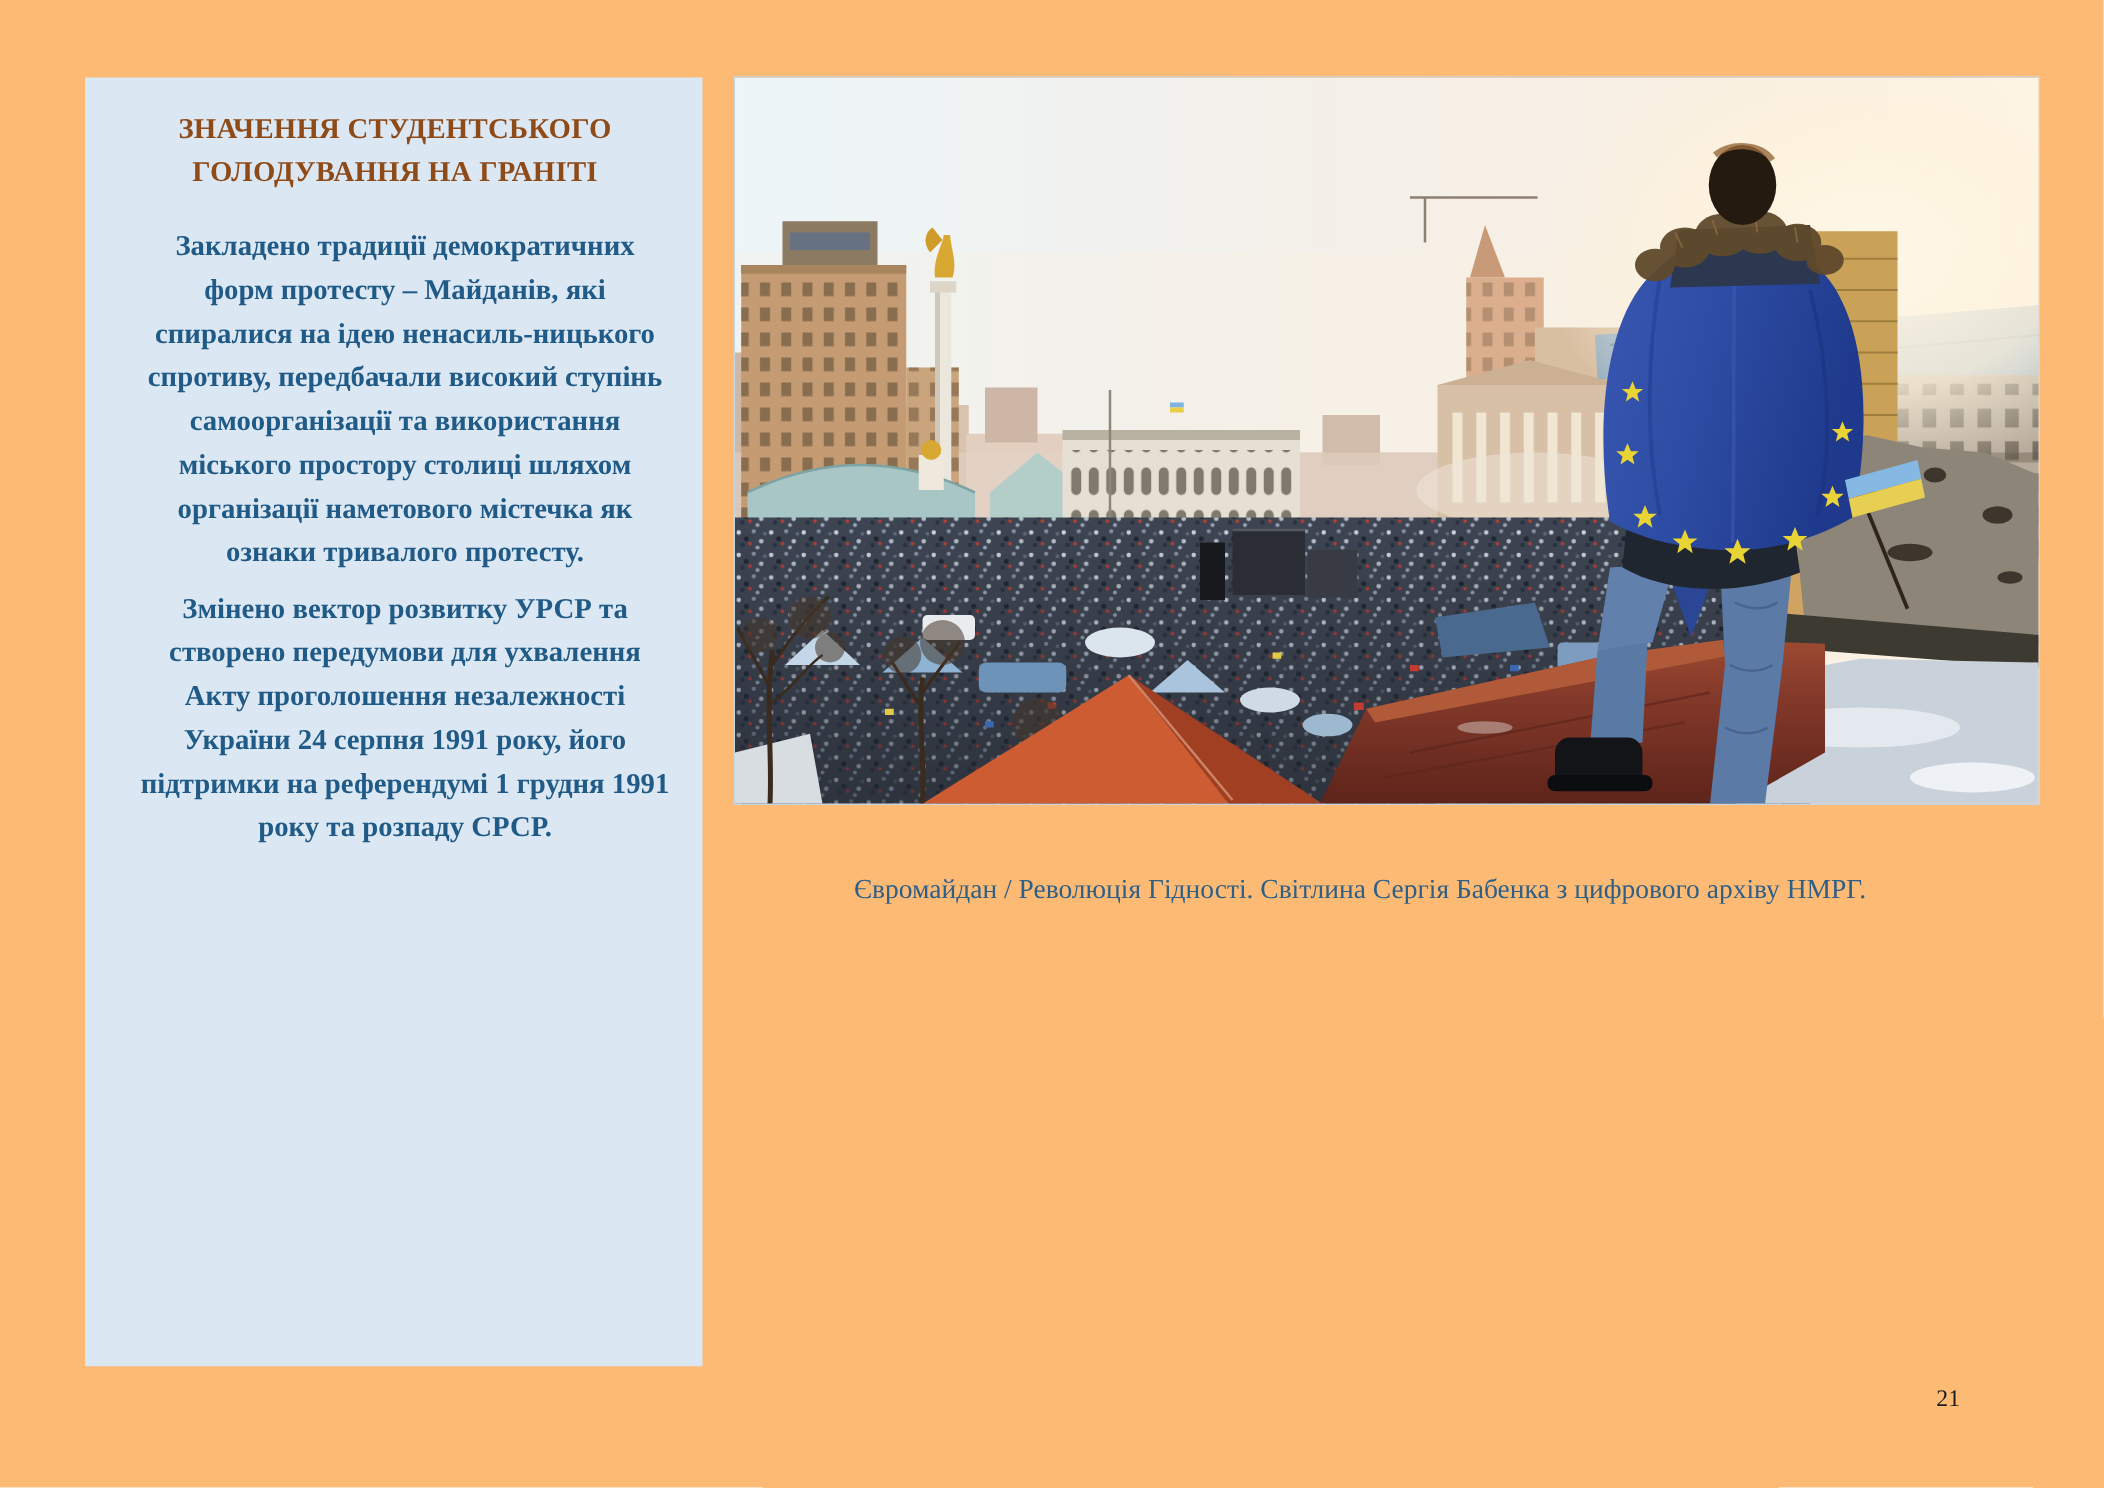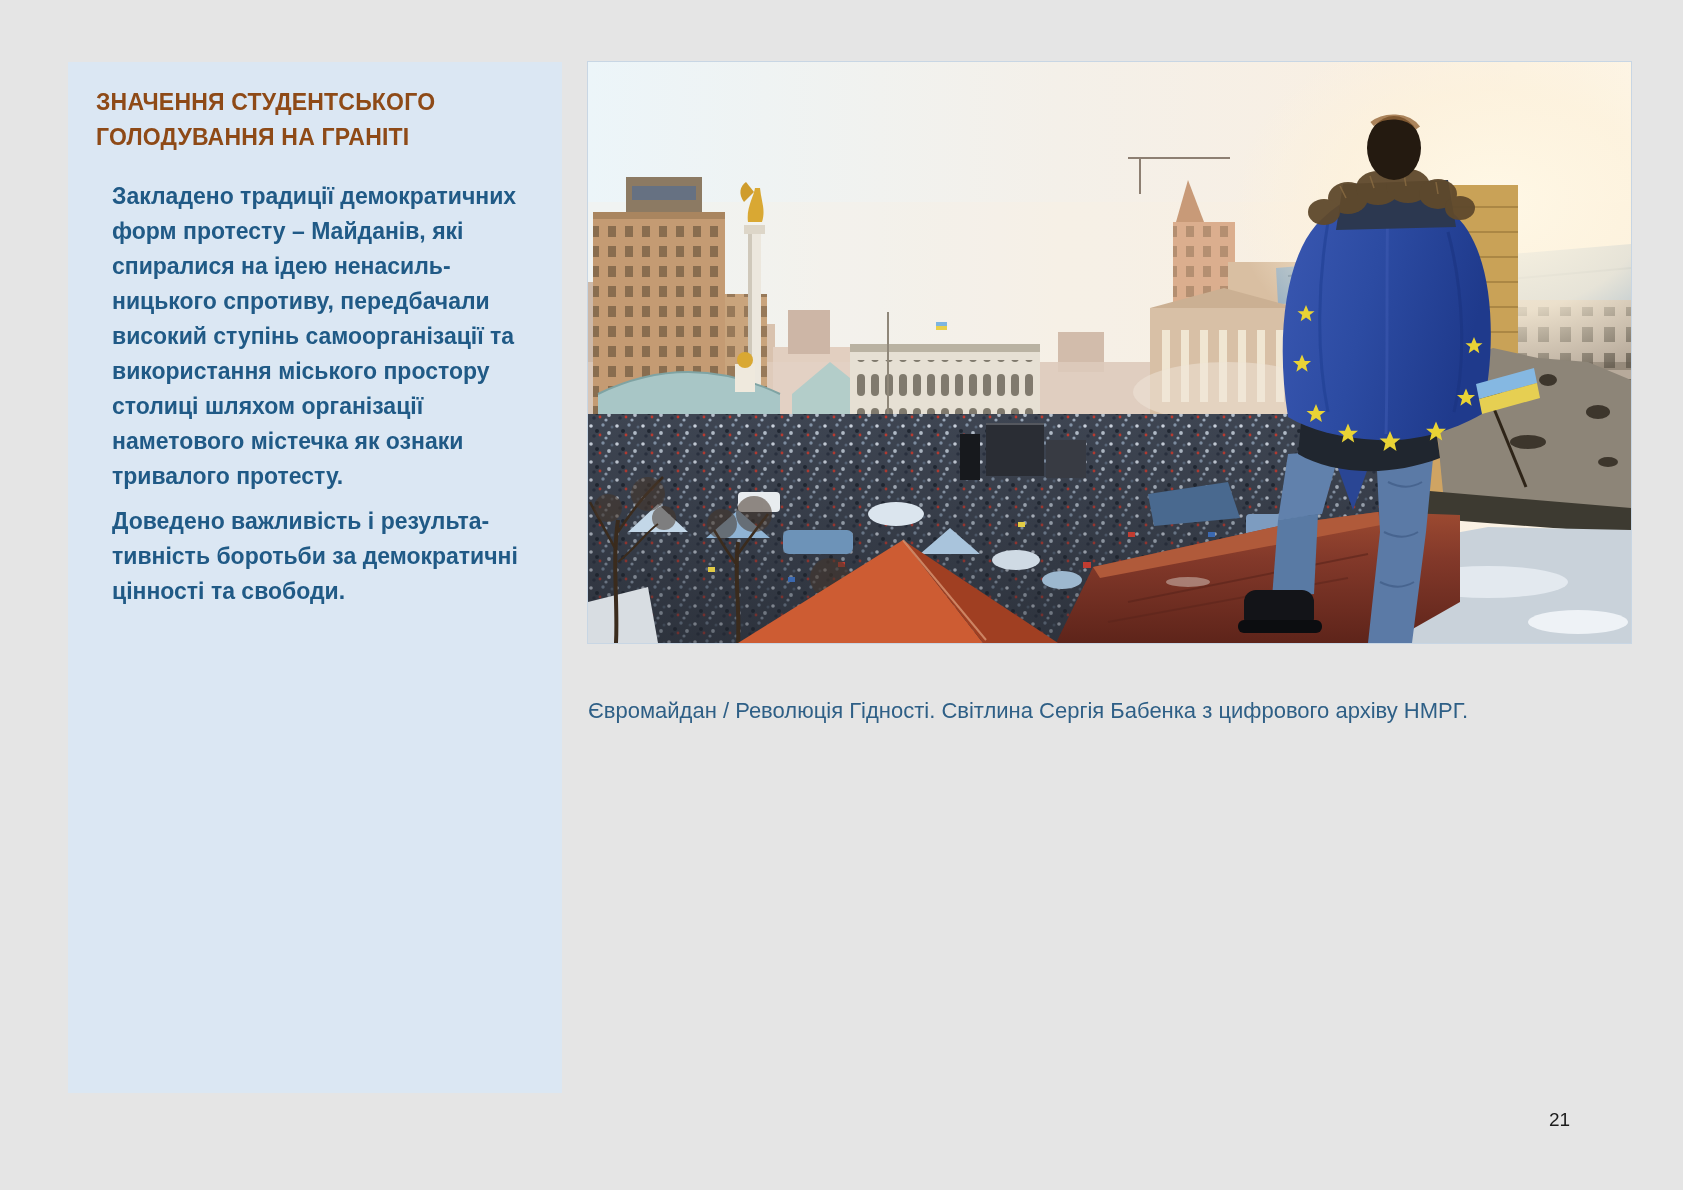--- a/index.html
+++ b/index.html
@@ -1,21 +1,22 @@
 <!DOCTYPE html>
 <html><head>
 <meta charset="utf-8">
 <style>
   html,body{margin:0;padding:0;background:#ffffff;}
   .page{
     position:relative;
     width:1683px;height:1190px;
-    background:#e5e5e5;
-    font-family:Liberation Sans, sans-serif;
+    background:#fdba74;
+    font-family:Liberation Serif, serif;
     overflow:hidden;
+    text-align:center;
   }
   .sidebar{
     position:absolute;left:68px;top:62px;
     width:494px;height:1031px;
     box-sizing:border-box;
     background:#dbe7f3;
     padding:23px 26px 9px 28px;
   }
   .sidebar h2{
     margin:0 0 24px 0;
@@ -48,21 +49,21 @@
   }
 </style>
 </head>
 <body>
 
 <div class="page">
 
   <aside class="sidebar">
     <h2>ЗНАЧЕННЯ СТУДЕНТСЬКОГО ГОЛОДУВАННЯ НА ГРАНІТІ</h2>
     <p>Закладено традиції демократичних форм протесту – Майданів, які спиралися на ідею ненасиль-ницького спротиву, передбачали високий ступінь самоорганізації та використання міського простору столиці шляхом організації наметового містечка як ознаки тривалого протесту.</p>
-    <p>Доведено важливість і результа-тивність боротьби за демократичні цінності та свободи.</p>
+    <p>Змінено вектор розвитку УРСР та створено передумови для ухвалення Акту проголошення незалежності України 24 серпня 1991 року, його підтримки на референдумі 1 грудня 1991 року та розпаду СРСР.</p>
   </aside>
 
   <figure class="photo">
     <svg viewBox="0 0 1043 581" xmlns="http://www.w3.org/2000/svg" role="img">
       <defs>
         <linearGradient id="sky" x1="0" y1="0" x2="1" y2="0">
           <stop offset="0" stop-color="#ecf5f9"></stop>
           <stop offset="0.45" stop-color="#f4f0e9"></stop>
           <stop offset="0.78" stop-color="#f9efe2"></stop>
           <stop offset="1" stop-color="#fdf5e6"></stop>

